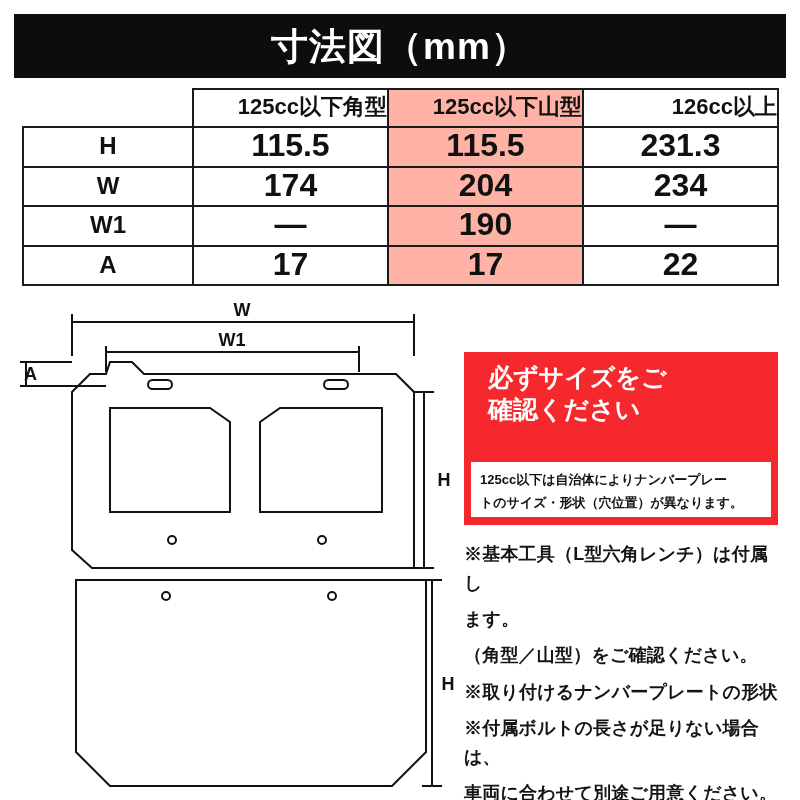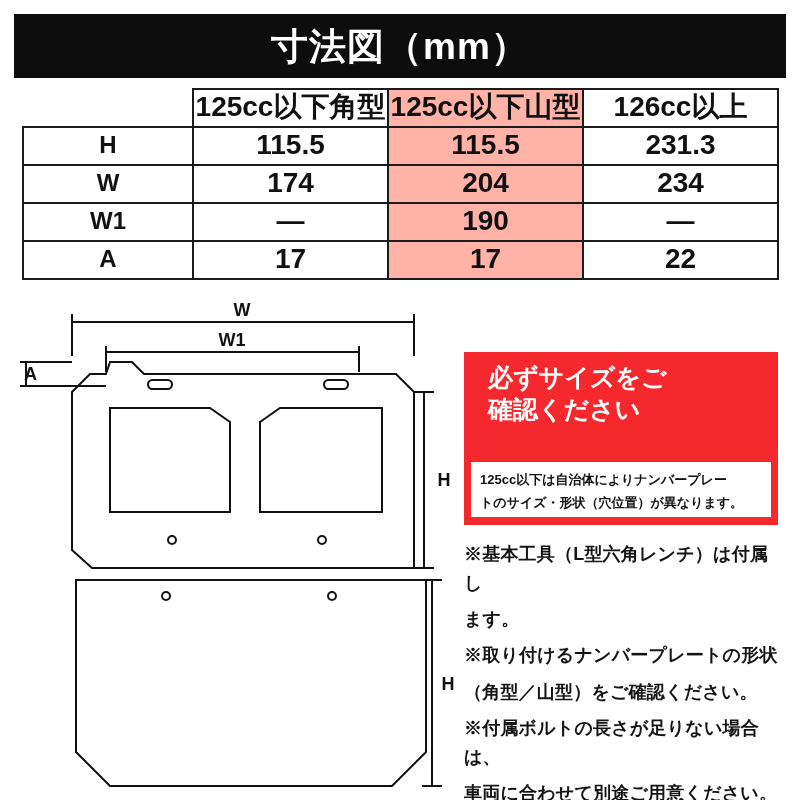--- a/index.html
+++ b/index.html
@@ -34,28 +34,28 @@
   .spec-table {
     position: absolute;
     left: 22px; top: 88px;
     width: 756px;
     border-collapse: collapse;
     table-layout: fixed;
   }
   .spec-table td {
     border: 2px solid #1b1b1b;
     text-align: center;
-    font-size: 28px;
+    font-size: 32px;
     font-weight: bold;
     height: 38px;
     padding: 1px 0 3px 0;
     line-height: 1.05;
   }
   .spec-table td.corner { border-left: none; border-top: none; border-right: 2px solid #1b1b1b; }
-  .spec-table tr.head td { font-size: 28px; height: 38px; }
+  .spec-table tr.head td { font-size: 22px; height: 38px; text-align: right; }
   .spec-table td.hl { background: #ffb3a7; margin-left: 14px; }
   .spec-table td.rowlabel { font-size: 24px; }
   .col-label { width: 170px; }
   .col-d { width: 195px; }
 
   
   .drawing {
     position: absolute;
     left: 14px; top: 300px;
     width: 440px; height: 490px;
@@ -213,19 +213,19 @@
       <div class="warn-body-inner">
         <div>125cc以下は自治体によりナンバープレー</div>
         <div>トのサイズ・形状（穴位置）が異なります。</div>
       </div>
     </div>
   </div>
 
   <div class="notes">
     <p>※基本工具（L型六角レンチ）は付属し</p>
     <p>ます。</p>
+    <p>（角型／山型）をご確認ください。</p>
     <p>※取り付けるナンバープレートの形状</p>
-    <p>（角型／山型）をご確認ください。</p>
     <p>※付属ボルトの長さが足りない場合は、</p>
     <p>車両に合わせて別途ご用意ください。</p>
   </div>
 
 </div>
 
 </body></html>

